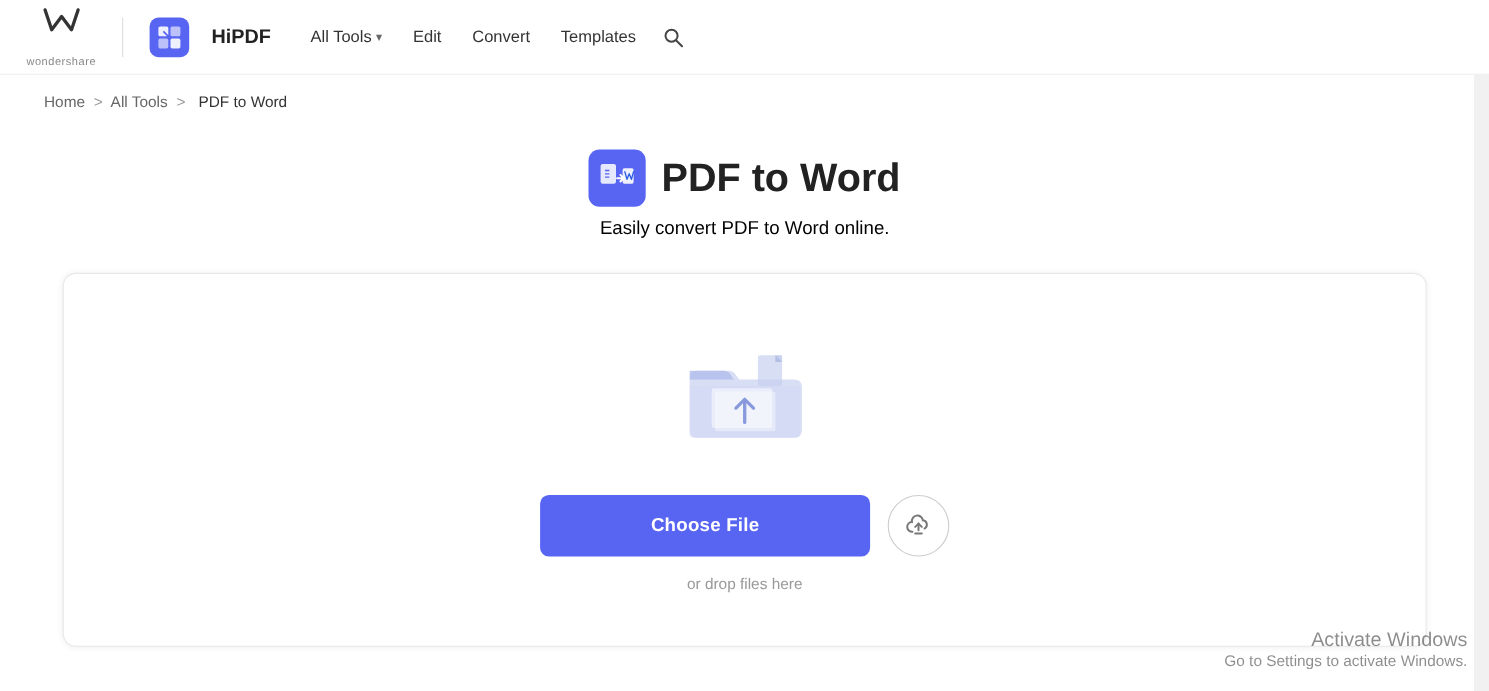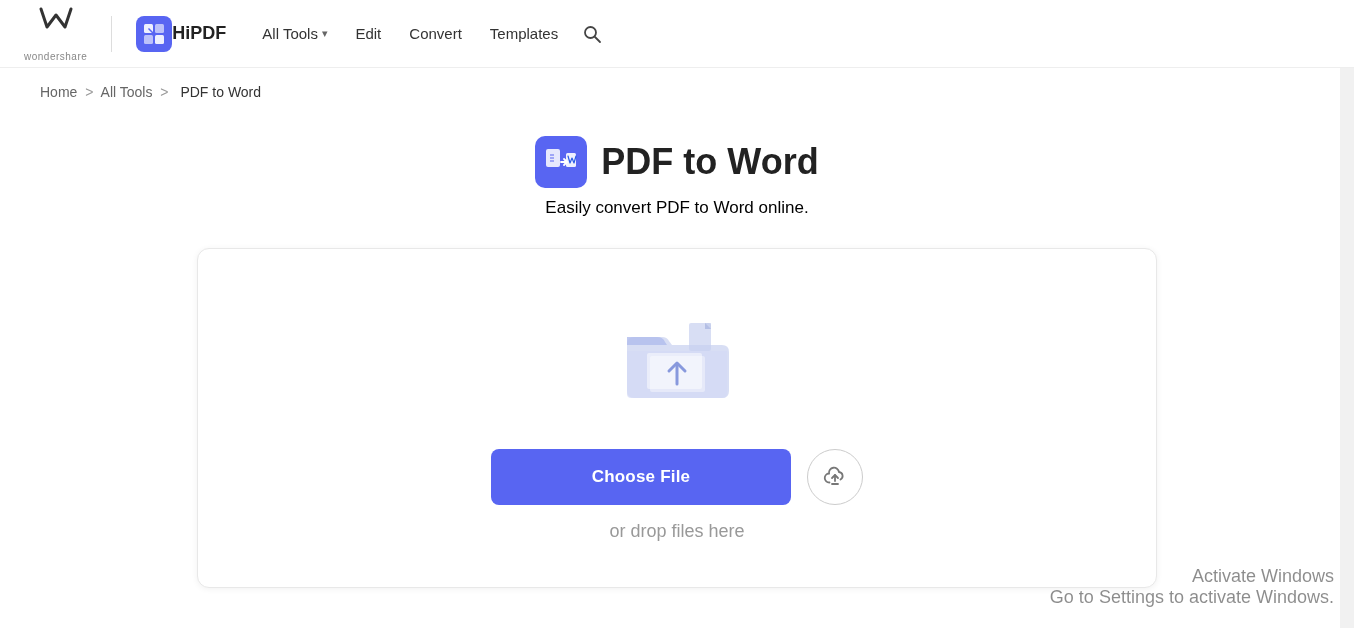--- a/index.html
+++ b/index.html
@@ -44,21 +44,21 @@
     }
     .divider {
       width: 1px;
       height: 36px;
       background: #ddd;
       margin: 0 12px;
     }
     .hipdf-logo {
       display: flex;
       align-items: center;
-      gap: 0;
+      gap: 20px;
     }
     .hipdf-icon {
       width: 36px;
       height: 36px;
       background: #5865f2;
       border-radius: 8px;
       display: flex;
       align-items: center;
       justify-content: center;
       color: white;
@@ -190,21 +190,21 @@
       font-weight: 700;
       color: #222;
     }
     .page-subtitle {
       font-size: 17px;
       color: #000000;
     }
 
     
     .upload-card {
-      width: 960px;
+      width: 1240px;
       background: #fff;
       border: 1px solid #e8e8e8;
       border-radius: 12px;
       padding: 60px 40px 40px;
       display: flex;
       flex-direction: column;
       align-items: center;
       min-height: 340px;
       box-shadow: 0 1px 6px rgba(0,0,0,0.06);
     }
@@ -236,38 +236,38 @@
       border-radius: 50%;
       border: 1.5px solid #ccc;
       background: white;
       display: flex;
       align-items: center;
       justify-content: center;
       cursor: pointer;
       color: #666;
     }
     .drop-hint {
-      font-size: 18px;
+      font-size: 14px;
       color: #999;
     }
 
     
     .activate-windows {
       position: fixed;
       bottom: 20px;
       right: 20px;
       text-align: right;
     }
     .activate-title {
       font-size: 18px;
       color: rgba(0,0,0,0.45);
       font-weight: 400;
     }
     .activate-sub {
-      font-size: 18px;
+      font-size: 14px;
       color: rgba(0,0,0,0.45);
     }
 
     
     .scrollbar-track {
       position: fixed;
       right: 0;
       top: 0;
       width: 14px;
       height: 100%;

